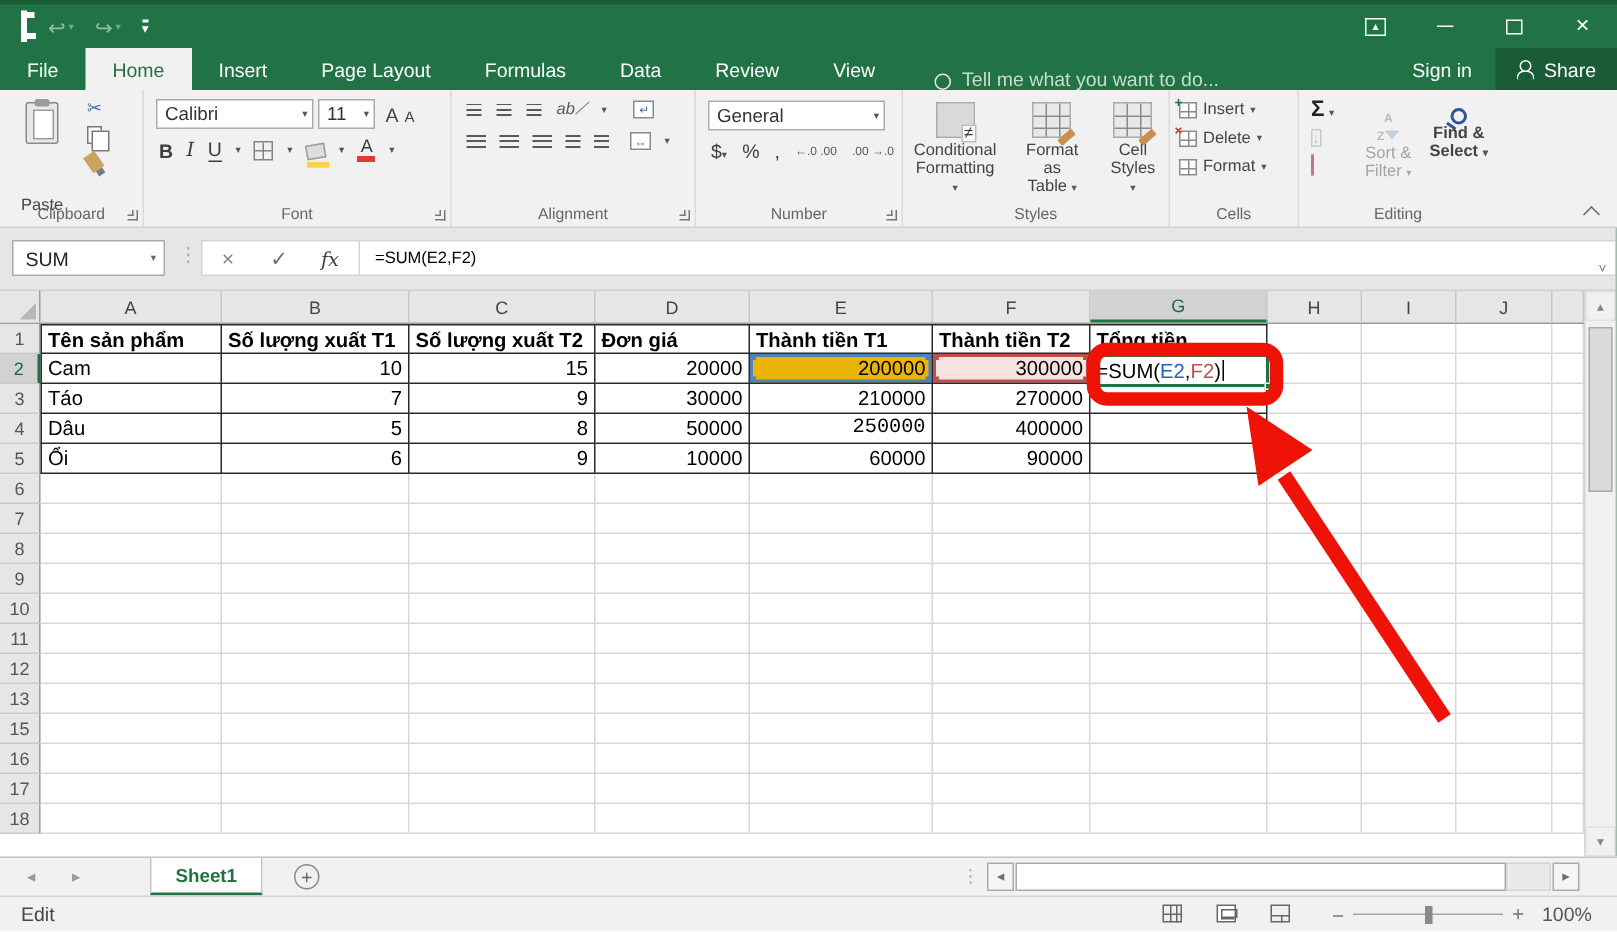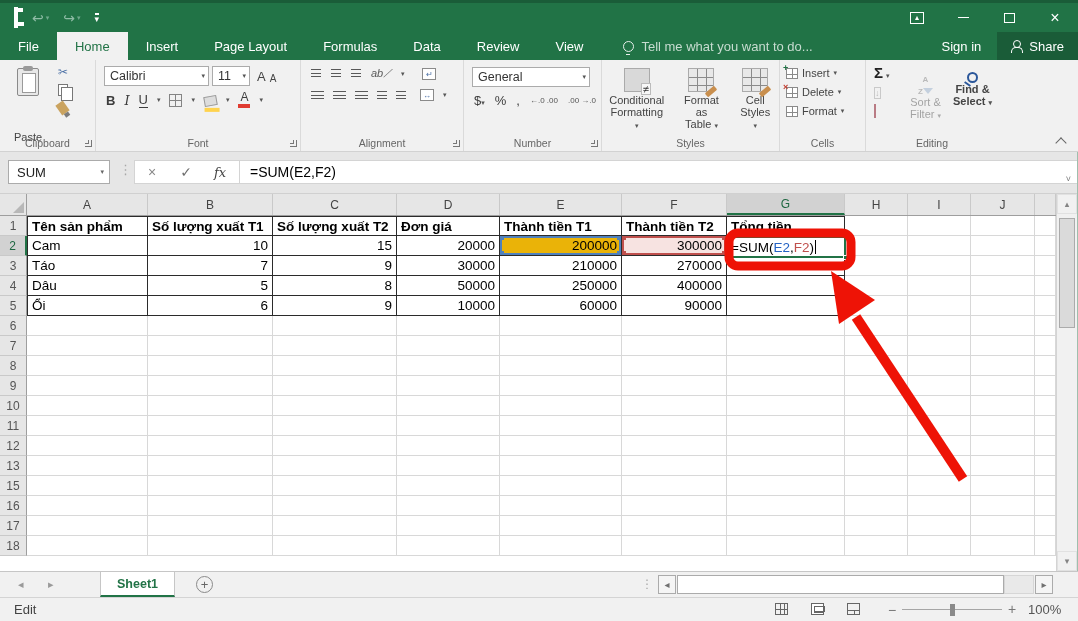--- a/index.html
+++ b/index.html
@@ -21,21 +21,21 @@
   .wc { width:46px; height:35px; display:flex; align-items:center; justify-content:center; color:#fff; font-size:13px; }
   .ribopt-ic { width:14px; height:12px; border:1px solid #fff; position:relative; font-size:8px; text-align:center; line-height:10px; }
   .min-ic { width:11px; height:1px; background:#fff; }
   .max-ic { width:11px; height:10px; border:1px solid #fff; }
   .close-ic { font-size:16px; line-height:16px; }
 
   
   .menubar { position:absolute; left:0; top:32px; width:1078px; height:28px; background:#217346; display:flex; align-items:stretch; color:#fff; font-size:13px; }
   .mtab { padding:0 18px; display:flex; align-items:center; cursor:default; }
   .mtab.active { background:#f1f1f1; color:#217346; }
-  .tellme { display:flex; align-items:center; gap:7px; margin-left:22px; color:#c7dcd0; }
+  .tellme { display:flex; align-items:flex-end; gap:7px; margin-left:22px; color:#c7dcd0; }
   .bulb-ic { width:11px; height:11px; border:1.5px solid #e8f0eb; border-radius:50%; position:relative; }
   .bulb-ic::after { content:""; position:absolute; left:2px; bottom:-4px; width:4px; height:3px; border-bottom:1.5px solid #e8f0eb; }
   .menu-right { margin-left:auto; display:flex; align-items:stretch; }
   .signin { display:flex; align-items:center; padding:0 16px; }
   .share { display:flex; align-items:center; gap:6px; padding:0 14px; background:#1a5c38; }
   .person-ic { width:12px; height:12px; position:relative; }
   .person-ic::before { content:""; position:absolute; left:2px; top:0; width:6px; height:6px; border:1.5px solid #fff; border-radius:50%; }
   .person-ic::after { content:""; position:absolute; left:0; bottom:-1px; width:10px; height:5px; border:1.5px solid #fff; border-bottom:none; border-radius:5px 5px 0 0; }
 
   
@@ -133,21 +133,21 @@
   
   .fbar { position:absolute; left:0; top:152px; width:1078px; height:42px; background:#e6e6e6; border-bottom:1px solid #d0d0d0; }
   .namebox { position:absolute; left:8px; top:8px; width:102px; height:24px; background:#fff; border:1px solid #ababab; font-size:13px; color:#222; display:flex; align-items:center; padding-left:8px; }
   .namebox .dd { position:absolute; right:5px; color:#666; }
   .fhandle { position:absolute; left:119px; top:10px; color:#a8a8a8; font-size:13px; letter-spacing:0; }
   .fstrip { position:absolute; left:134px; top:8px; right:0; height:24px; background:#fff; border:1px solid #d4d4d4; display:flex; align-items:center; }
   .fbtn { width:34px; text-align:center; color:#888; font-size:14px; }
   .fbtn.ok { color:#6e6e6e; }
   .fx { font-family:"DejaVu Serif", serif; font-style:italic; font-size:13px; color:#444; }
   .fdivider { width:1px; height:24px; background:#d4d4d4; margin:0 2px; }
-  .ftext { font-size:14px; color:#000; padding-left:8px; }
+  .ftext { font-size:11px; color:#000; padding-left:8px; }
   .fexpand { position:absolute; right:6px; top:13px; color:#777; font-size:9px; }
 
   
   .gridwrap { position:absolute; left:0; top:194px; width:1056px; height:377px; background:#fff; }
   .colheads { display:flex; height:22px; background:#e6e6e6; border-bottom:1px solid #9e9e9e; }
   .corner { width:27px; height:100%; border-right:1px solid #9e9e9e; position:relative; background:#e6e6e6; }
   .corner i { position:absolute; right:2px; bottom:2px; width:0; height:0; border-left:11px solid transparent; border-bottom:11px solid #b8b8b8; }
   .ch { height:100%; display:flex; align-items:center; justify-content:center; font-size:12px; color:#444; border-right:1px solid #c9c9c9; }
   .ch.active { background:#d2d2d2; border-bottom:2px solid #217346; color:#1e6741; }
   .rows { position:absolute; left:0; top:22px; width:1056px; height:355px; overflow:hidden; }
@@ -497,21 +497,21 @@
           <div class="gc" style="width: 63px;"></div>
           <div class="gc" style="width: 64px;"></div>
           <div class="gc" style="width: 21px;"></div>
         </div>
         <div class="grow">
           <div class="rh">4</div>
           <div class="gc tb tb-left" style="width: 121px;">Dâu</div>
           <div class="gc num tb" style="width: 125px;">5</div>
           <div class="gc num tb" style="width: 124px;">8</div>
           <div class="gc num tb" style="width: 103px;">50000</div>
-          <div class="gc num tb" style="width: 122px;">250000</div>
+          <div class="gc num tb" style="width: 122px; font-family: Liberation Mono, monospace;">250000</div>
           <div class="gc num tb" style="width: 105px;">400000</div>
           <div class="gc tb" style="width: 118px;"></div>
           <div class="gc" style="width: 63px;"></div>
           <div class="gc" style="width: 63px;"></div>
           <div class="gc" style="width: 64px;"></div>
           <div class="gc" style="width: 21px;"></div>
         </div>
         <div class="grow">
           <div class="rh">5</div>
           <div class="gc tb tb-left" style="width: 121px;">Ổi</div>

